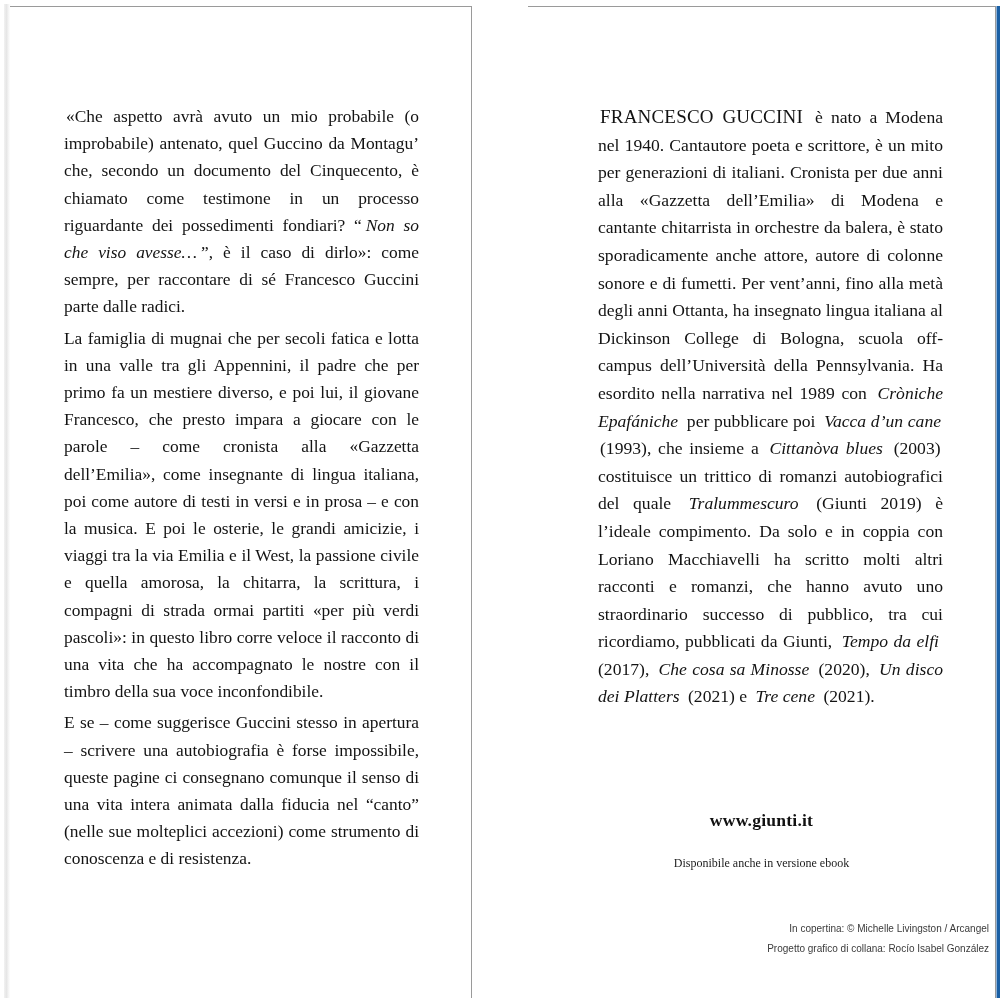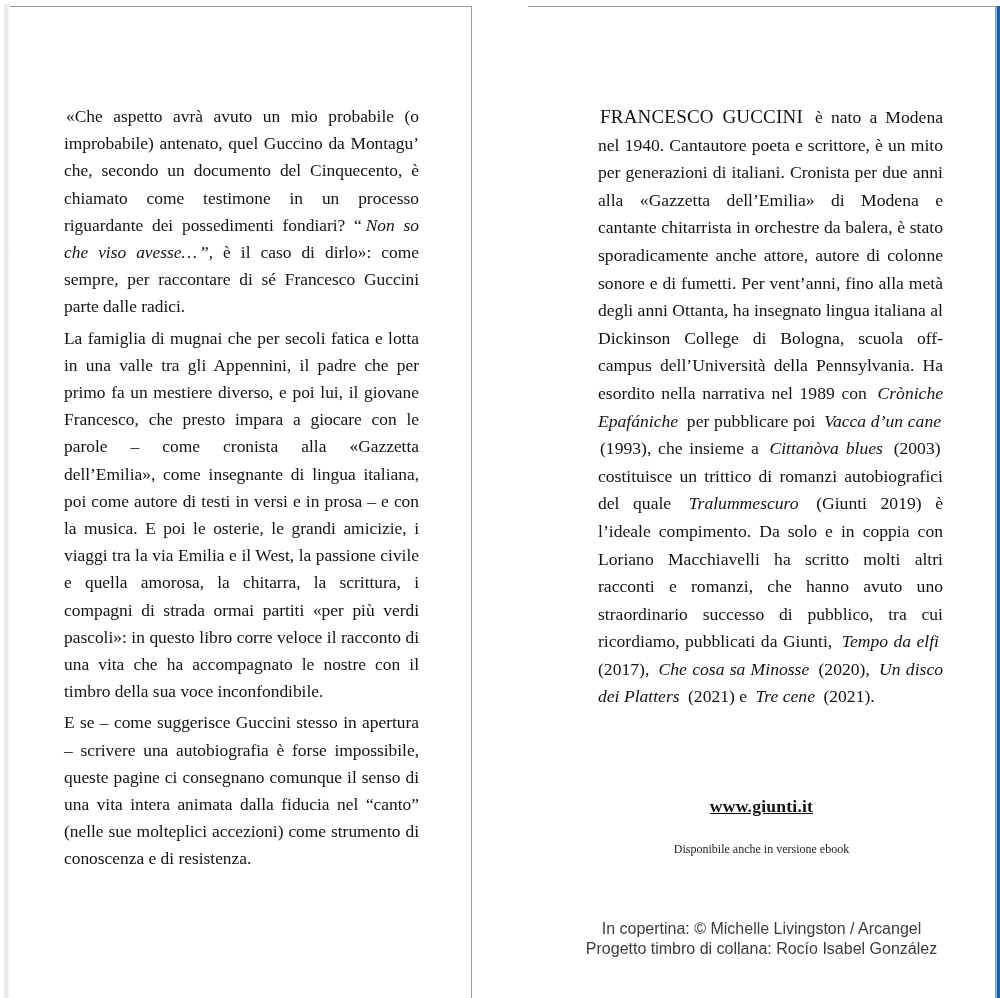--- a/index.html
+++ b/index.html
@@ -93,35 +93,35 @@
     bottom: 0;
     text-align: center;
   }
 
   .site {
     font-size: 17.6px;
     font-weight: bold;
     color: #111111;
     letter-spacing: 0.2px;
     margin-bottom: 21px;
-    text-decoration: underline;
   }
 
   .ebook {
     font-size: 12px;
     color: #1b1b1b;
   }
 
   .credits {
     font-family: "Liberation Sans", "DejaVu Sans", sans-serif;
-    font-size: 16px;
+    font-size: 10px;
     line-height: 16.6px;
     color: #3b3b3b;
-    margin-top: 58px;
+    margin-top: 44px;
     padding-bottom: 36px;
+    text-align: right;
   }
   .credits div { white-space: nowrap; }
 </style>
 </head>
 <body>
 
 <div id="spread">
 
   <div class="paper-edge"></div>
 
@@ -144,21 +144,21 @@
 
       <div class="bio">
         <p><span class="author-name">FRANCESCO GUCCINI</span><span> è nato a Modena nel 1940. Cantautore poeta e scrittore, è un mito per generazioni di italiani. Cronista per due anni alla «Gazzetta dell’Emilia» di Modena e cantante chitarrista in orchestre da balera, è stato sporadicamente anche attore, autore di colonne sonore e di fumetti. Per vent’anni, fino alla metà degli anni Ottanta, ha insegnato lingua italiana al Dickinson College di Bologna, scuola off-campus dell’Università della Pennsylvania. Ha esordito nella narrativa nel 1989 con </span><i>Cròniche Epafániche</i><span> per pubblicare poi </span><i>Vacca d’un cane</i><span> (1993), che insieme a </span><i>Cittanòva blues</i><span> (2003) costituisce un trittico di romanzi autobiografici del quale </span><i>Tralummescuro</i><span> (Giunti 2019) è l’ideale compimento. Da solo e in coppia con Loriano Macchiavelli ha scritto molti altri racconti e romanzi, che hanno avuto uno straordinario successo di pubblico, tra cui ricordiamo, pubblicati da Giunti, </span><i>Tempo da elfi</i><span> (2017), </span><i>Che cosa sa Minosse</i><span> (2020), </span><i>Un disco dei Platters</i><span> (2021) e </span><i>Tre cene</i><span> (2021).</span></p>
       </div>
 
       <div class="footer">
         <div class="site">www.giunti.it</div>
         <div class="ebook">Disponibile anche in versione ebook</div>
         <div class="credits">
           <div>In copertina: © Michelle Livingston / Arcangel</div>
-          <div>Progetto timbro di collana: Rocío Isabel González</div>
+          <div>Progetto grafico di collana: Rocío Isabel González</div>
         </div>
       </div>
 
     </div>
   </div>
 
   <div class="spine-band"></div>
 
 </div>
 

